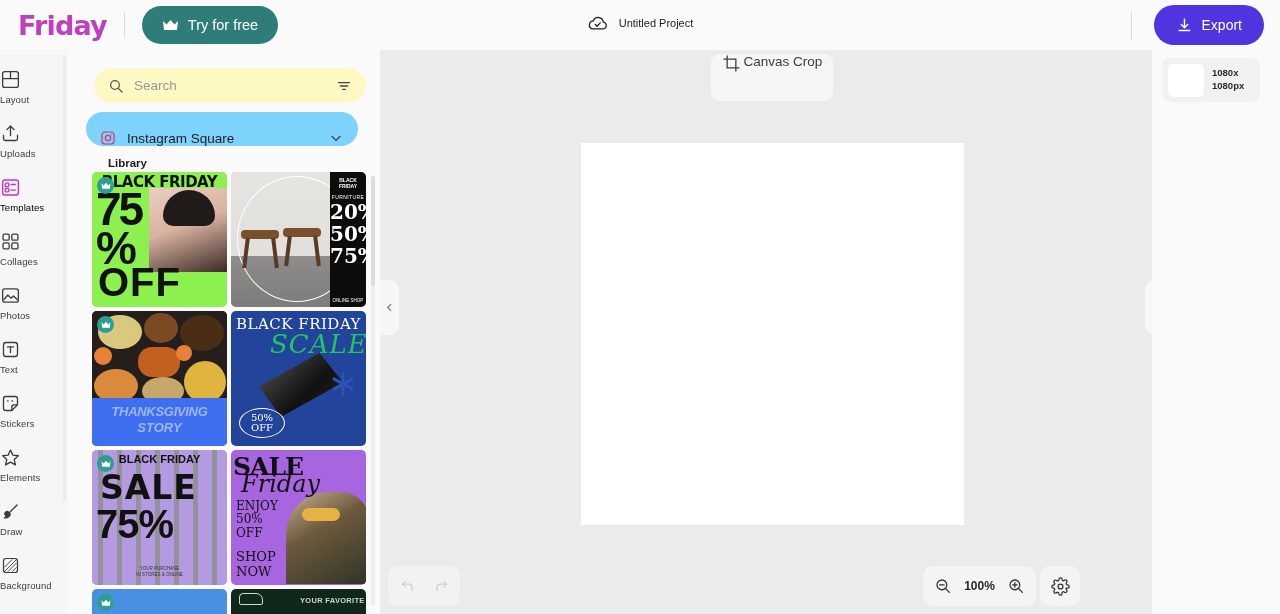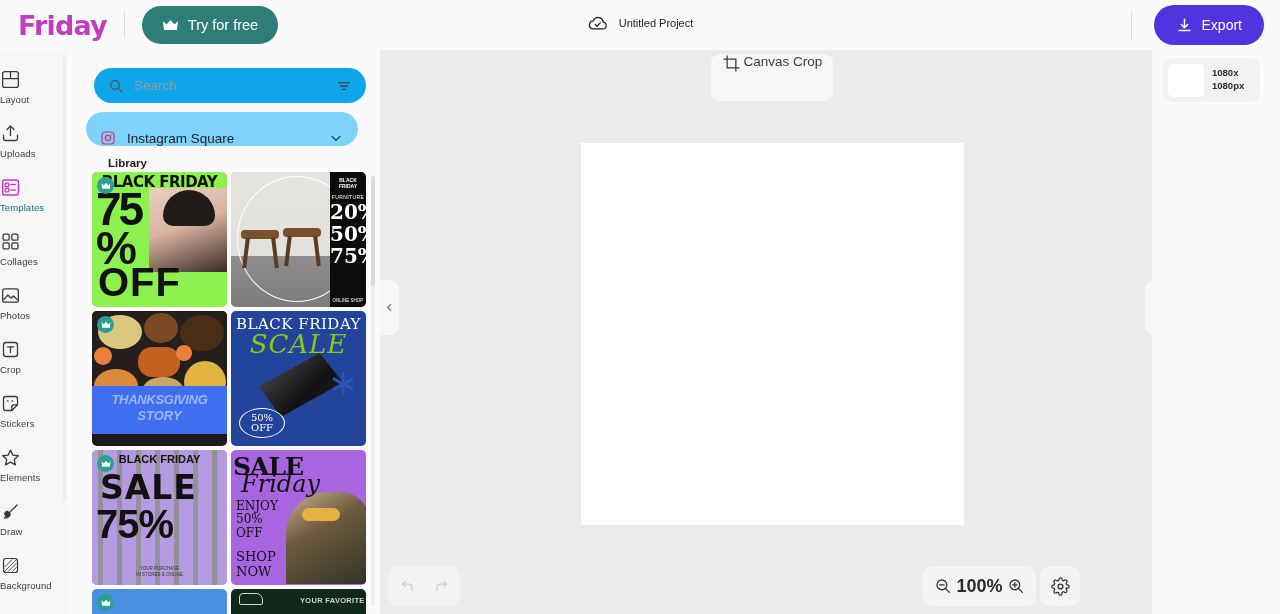--- a/index.html
+++ b/index.html
@@ -55,34 +55,34 @@
     position: absolute; left: 0; top: 50px; width: 68px; height: 564px;
     background: #f6f6f6; overflow: hidden;
   }
   .rail-inner { padding-top: 10px; }
   .rail-item {
     width: 68px; height: 54px;
     display: flex; flex-direction: column; align-items: flex-start; justify-content: center;
     gap: 4px; cursor: pointer; color: #3c3c3c;
   }
   .rail-item .lbl { font-size: 9.5px; letter-spacing: 0.1px; }
-  .rail-item.active { color: #0f766e; }
+  .rail-item.active { color: #000000; }
   .rail-scroll {
     position: absolute; right: 2px; top: 6px; width: 3px; height: 445px;
     background: #ececec; border-radius: 2px;
   }
 
   
   .panel {
     position: absolute; left: 68px; top: 50px; width: 312px; height: 564px;
     background: #fafafa;
   }
   .search-box {
     position: absolute; left: 26px; top: 18px; width: 272px; height: 35px;
-    background: #0ea5e9; border-radius: 18px;
+    background: #fef9c3; border-radius: 18px;
     display: flex; align-items: center; padding: 0 14px; gap: 10px;
   }
   .search-input {
     flex: 1; border: none; outline: none; background: transparent;
     font-size: 13.5px; color: #333; font-family: "Liberation Sans", sans-serif;
   }
   .search-input::placeholder { color: #9a9a9a; }
 
   .select-box {
     position: absolute; left: 18px; top: 62px; width: 272px; height: 34px;
@@ -162,42 +162,42 @@
   }
   .t-furn .blk .b1 { font-size: 5px; font-weight: bold; margin-top: 5px; line-height: 1.2; }
   .t-furn .blk .b2 { font-size: 5px; letter-spacing: 0.4px; margin-top: 5px; }
   .t-furn .blk .pc { font-size: 20px; font-weight: bold; line-height: 0.95; margin-top: 3px; font-family: "DejaVu Serif", serif; }
   .t-furn .blk .b3 { font-size: 4.5px; position: absolute; bottom: 4px; width: 100%; left: 0; }
 
   .t-thx { position: absolute; inset: 0; background: #1d1b1a; }
   .t-thx .food { position: absolute; inset: 0; height: 92px; background: #241f1c; overflow: hidden; }
   .t-thx .pie { position: absolute; border-radius: 50%; }
   .t-thx .band {
-    position: absolute; left: 0; bottom: 12px; width: 100%; height: 48px;
+    position: absolute; left: 0; bottom: 0; width: 100%; height: 48px;
     background: #3f6ef0;
   }
   .t-thx .band .t1 {
     position: absolute; top: 6px; width: 100%; text-align: center;
     font-style: italic; font-weight: bold; font-size: 13px; color: #9cb6f7;
     letter-spacing: -0.3px;
   }
   .t-thx .band .t2 {
     position: absolute; top: 22px; width: 100%; text-align: center;
     font-style: italic; font-weight: bold; font-size: 13px; color: #9cb6f7;
   }
 
   .t-scale { position: absolute; inset: 0; background: #23449b; }
   .t-scale .h1 {
     position: absolute; top: 4px; width: 100%; text-align: center;
     font-size: 15px; color: #fff; font-family: "DejaVu Serif", serif; letter-spacing: 0.5px;
   }
   .t-scale .h2 {
-    position: absolute; top: 18px; width: 100%; text-align: center;
-    font-size: 26px; color: #84cc16; font-style: italic;
-    font-family: "DejaVu Serif", serif; letter-spacing: 1px;
+    position: absolute; top: 18px; width: 100%; text-align: left;
+    font-size: 26px; color: #22c55e; font-style: italic;
+    font-family: "DejaVu Serif", serif; letter-spacing: 1px; padding-left: 39px;
   }
   .t-scale .cone {
     position: absolute; left: 28px; top: 42px; width: 84px; height: 64px;
     background: linear-gradient(135deg,#555 0%,#111 60%,#2a2a2a 100%);
     clip-path: polygon(72% 0%, 100% 46%, 26% 100%, 0% 52%);
   }
   .t-scale .star {
     position: absolute; right: 8px; top: 58px; width: 30px; height: 30px; color: #2b54b8;
   }
   .t-scale .off {
@@ -302,21 +302,21 @@
     display: flex; align-items: center; justify-content: space-around;
   }
   .undo-btn { cursor: pointer; opacity: .55; }
 
   .zoom-group {
     position: absolute; right: 128px; bottom: 8px; width: 113px; height: 40px;
     background: #f4f4f4; border-radius: 10px;
     display: flex; align-items: center; justify-content: space-between;
     padding: 0 11px;
   }
-  .zoom-val { font-size: 18px; color: #2a2a2a; font-weight: bold; }
+  .zoom-val { font-size: 12px; color: #2a2a2a; font-weight: bold; }
   .settings-btn {
     position: absolute; right: 84px; bottom: 8px; width: 40px; height: 40px;
     background: #f4f4f4; border-radius: 10px;
     display: flex; align-items: center; justify-content: center; cursor: pointer;
   }
 
   
   .layers {
     position: absolute; right: 0; top: 50px; width: 128px; height: 564px;
     background: #fafafa;
@@ -433,21 +433,21 @@
         <span class="lbl">Photos</span>
       </div>
 
       <div class="rail-item">
         <span>
           <svg width="21" height="21" viewBox="0 0 24 24" fill="none" stroke="#3c3c3c" stroke-width="1.5">
             <rect x="4" y="4" width="16" height="16" rx="3"></rect>
             <path d="M8.5 9h7M12 9v6.5" stroke-linecap="round"></path>
           </svg>
         </span>
-        <span class="lbl">Crop</span>
+        <span class="lbl">Text</span>
       </div>
 
       <div class="rail-item">
         <span>
           <svg width="21" height="21" viewBox="0 0 24 24" fill="none" stroke="#3c3c3c" stroke-width="1.5">
             <path d="M4 6.5A2.5 2.5 0 0 1 6.5 4h11A2.5 2.5 0 0 1 20 6.5v7L13.5 20h-7A2.5 2.5 0 0 1 4 17.5Z"></path>
             <path d="M20 13.5h-4a2.5 2.5 0 0 0-2.5 2.5v4"></path>
             <circle cx="9" cy="9" r=".9" fill="#3c3c3c" stroke="none"></circle>
               <circle cx="14" cy="9" r=".9" fill="#3c3c3c" stroke="none"></circle>
           </svg>

